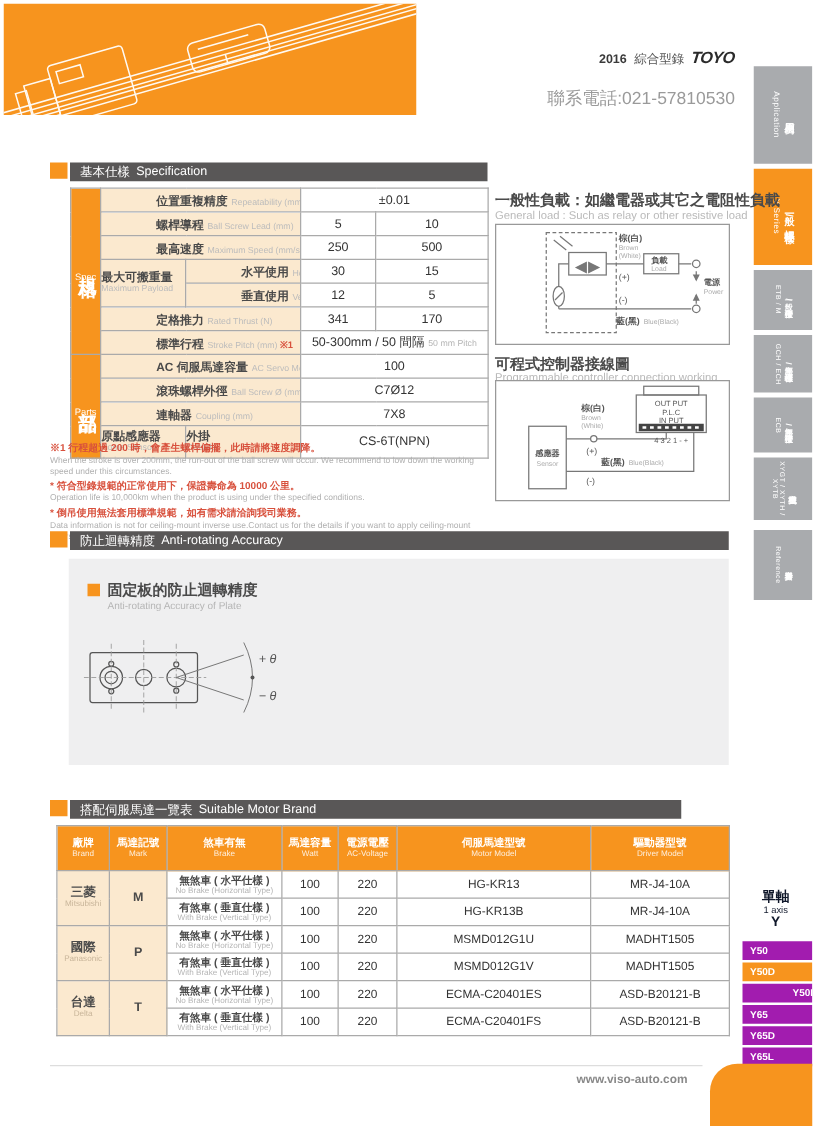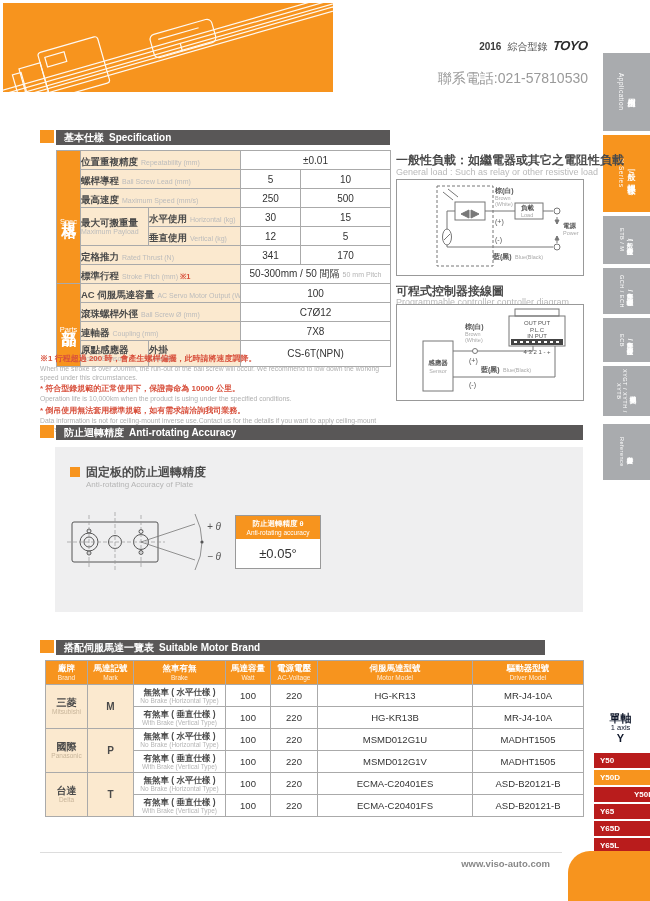--- a/index.html
+++ b/index.html
@@ -17,33 +17,33 @@
         display:flex;align-items:center;justify-content:center;overflow:hidden;}
   .stab.active{background:#F7941E;}
   .vt{writing-mode:vertical-rl;text-orientation:mixed;}
   .vt .tzh{display:block;text-align:center;font-weight:bold;font-size:8px;letter-spacing:1px;}
   .vt .ten{display:block;text-align:center;font-size:6.5px;letter-spacing:0.5px;}
   .stab.small .tzh{font-size:6.5px;letter-spacing:0;}
   .stab.small .ten{font-size:5.5px;}
   
   .secbar{position:absolute;height:15px;display:flex;}
   .secbar .sq{width:14px;height:13px;background:#F7941E;margin-right:2px;}
-  .secbar .bar{flex:1;background:#595757;color:#fff;font-size:10px;font-weight:bold;
+  .secbar .bar{flex:1;background:#595757;color:#fff;font-size:10px;font-weight:normal;
                display:flex;align-items:center;padding-left:8px;gap:5px;white-space:nowrap;}
   
   table.spec{position:absolute;left:56px;top:150px;width:334px;border-collapse:collapse;table-layout:fixed;}
   table.spec td{border:1px solid #aaa;padding:0;}
   tr.r{height:17px;}
   tr.rh{height:26px;}
   td.band{background:#F7941E;border:1px solid #e8870f;text-align:center;vertical-align:middle;}
   .bandin{display:flex;flex-direction:column;align-items:center;gap:2px;color:#fff;}
   .bzh{writing-mode:vertical-rl;text-orientation:upright;font-size:15px;font-weight:bold;letter-spacing:3px;}
   .ben{font-size:7.5px;}
   td.lab{background:#FBE9CF;text-align:left;padding-left:6px;white-space:nowrap;overflow:hidden;}
-  td.lab .zh{font-size:9.5px;font-weight:bold;color:#4a4a4a;}
+  td.lab .zh{font-size:9.5px;font-weight:bold;color:#4a4a4a;margin-left:44px;}
   td.lab .en{font-size:7px;color:#bcbcbc;margin-left:3px;}
   td.lab .note{font-size:7.5px;color:#D8503C;font-weight:bold;margin-left:2px;}
   td.lab.stack .zh,td.lab.stack .en{display:block;margin-left:0;line-height:1.2;}
   td.val{background:#fff;text-align:center;font-size:10px;color:#333;}
   td.val .vsub{font-size:7px;color:#b5b5b5;margin-left:3px;}
   
   .foot{position:absolute;left:40px;top:352px;width:352px;}
   .fn-red{font-size:8px;color:#D8503C;font-weight:bold;line-height:1.35;margin-top:2px;}
   .fn-gray{font-size:6.8px;color:#b0b0b0;line-height:1.3;}
   
@@ -58,38 +58,38 @@
   .panel .ptitle{position:absolute;left:31px;top:17px;font-size:12px;font-weight:bold;color:#4a4a4a;}
   .panel .pen{position:absolute;left:31px;top:33px;font-size:8px;color:#b5b5b5;}
   .minitab{position:absolute;left:180px;top:68px;width:84px;border:1px solid #999;background:#fff;}
   .minitab .mh{background:#F7941E;color:#fff;text-align:center;padding:3px 2px;}
   .minitab .mh .l1{font-size:7.5px;font-weight:bold;}
   .minitab .mh .l2{font-size:6.5px;}
   .minitab .mv{text-align:center;font-size:13px;color:#333;padding:7px 0;}
   
   table.motor{position:absolute;left:45px;top:660px;width:538px;border-collapse:collapse;table-layout:fixed;}
   table.motor th,table.motor td{border:1px solid #aaa;padding:0;text-align:center;vertical-align:middle;}
-  table.motor tr.h{height:24px;}
+  table.motor tr.h{height:36px;}
   table.motor tr.b{height:22px;}
   table.motor th{background:#F7941E;font-weight:normal;}
   table.motor th .hz{font-size:8.5px;font-weight:bold;color:#fff;line-height:1.15;}
   table.motor th .he{font-size:6.5px;color:rgba(255,255,255,0.85);line-height:1.15;}
   td.bcell,td.mcell{background:#FBE9CF;}
   td.bcell .bz{font-size:10px;font-weight:bold;color:#4a4a4a;display:block;line-height:1.1;}
   td.bcell .be{font-size:6.5px;color:#c8b59a;display:block;line-height:1.1;}
   td.mcell{font-size:10px;font-weight:bold;color:#4a4a4a;}
   td.brake .kz{font-size:8.5px;font-weight:bold;color:#4a4a4a;display:block;line-height:1.2;}
   td.brake .ke{font-size:6.5px;color:#b5b5b5;display:block;line-height:1.1;}
   td.num{font-size:9.5px;color:#333;}
   
   .axis-label{position:absolute;left:593px;top:712px;width:55px;text-align:center;color:#0f172a;}
   .axis-label .a1{font-size:11px;font-weight:bold;line-height:1.1;}
   .axis-label .a2{font-size:7.5px;line-height:1.1;}
   .axis-label .a3{font-size:11px;font-weight:bold;line-height:1.2;}
-  .ytab{position:absolute;left:594px;width:56px;height:15px;background:#b91c1c;color:#fff;
+  .ytab{position:absolute;left:594px;width:56px;height:15px;background:#a21caf;color:#fff;
         font-size:8px;font-weight:bold;display:flex;align-items:center;padding-left:6px;box-sizing:border-box;}
   .ytab.active{background:#F7941E;}
   
   .footline{position:absolute;left:40px;top:852px;width:522px;height:1px;background:#ddd;}
   .url{position:absolute;right:100px;top:858px;font-size:9.5px;font-weight:bold;color:#888;}
   .corner{position:absolute;left:568px;top:851px;width:84px;height:52px;background:#F7941E;border-top-left-radius:22px;}
   
   svg text{font-family:"Liberation Sans",sans-serif;}
 </style>
 </head>
@@ -300,21 +300,21 @@
       <text x="124" y="37" font-size="5.5" fill="#aaa">Load</text>
       <text x="166" y="48" font-size="6.5" font-weight="bold" fill="#555">電源</text>
       <text x="166" y="55" font-size="5.5" fill="#aaa">Power</text>
       <text x="98" y="62" font-size="7" fill="#555">(-)</text>
       <text x="96" y="79" font-size="7" font-weight="bold" fill="#555">藍(黑)</text>
       <text x="118" y="79" font-size="5.5" fill="#aaa">Blue(Black)</text>
     </svg>
   </div>
 
   <div class="plc-zh">可程式控制器接線圖</div>
-  <div class="plc-en">Programmable controller controller diagram</div>
+  <div class="plc-en">Programmable controller connection working</div>
 
   <div class="diagbox" style="top:304px;">
     <svg width="184" height="93" viewBox="0 0 184 93">
       <g stroke="#777" fill="none" stroke-width="1">
         <rect x="26" y="36" width="30" height="50"></rect>
         <rect x="118" y="4" width="44" height="7"></rect>
         <rect x="112" y="11" width="56" height="30"></rect>
         <rect x="114" y="34" width="52" height="6" fill="#444" stroke="none"></rect>
         <polyline points="56,46 136,46 136,41"></polyline>
         <circle cx="78" cy="46" r="2.5" fill="#fff"></circle>
@@ -380,27 +380,20 @@
       <g stroke="#777" stroke-width="0.8" fill="none">
         <line x1="74" y1="40" x2="128" y2="22"></line>
         <line x1="74" y1="40" x2="128" y2="58"></line>
         <path d="M128 12 Q 142 40 128 68"></path>
       </g>
       <circle cx="135" cy="40" r="1.6" fill="#555"></circle>
       <text x="140" y="28" font-size="10" font-style="italic" fill="#555">+ θ</text>
       <text x="140" y="58" font-size="10" font-style="italic" fill="#555">− θ</text>
     </svg>
 
-    <div class="minitab">
-      <div class="mh">
-        <div class="l1">防止迴轉精度 θ</div>
-        <div class="l2">Anti-rotating accuracy</div>
-      </div>
-      <div class="mv">±0.05°</div>
-    </div>
   </div>
 
   <div class="secbar" style="left:40px;top:640px;width:505px;">
     <span class="sq"></span>
     <div class="bar">
         <span>搭配伺服馬達一覽表</span>
         <span>Suitable Motor Brand</span>
       </div>
   </div>
 

